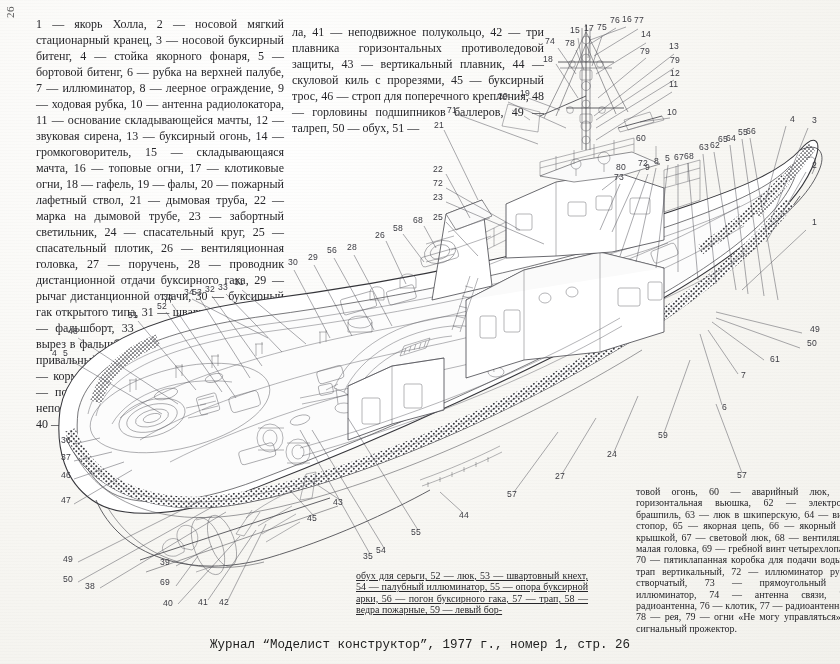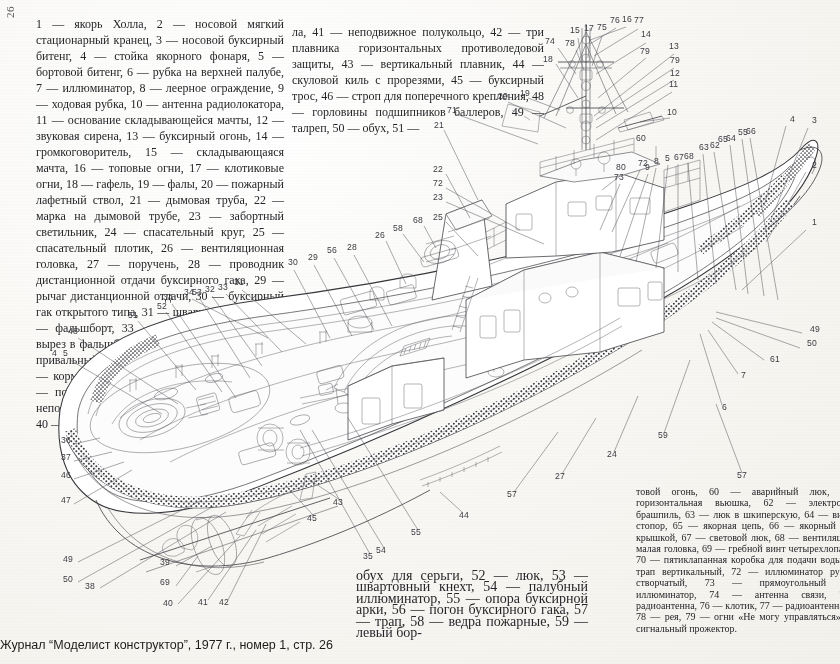--- a/index.html
+++ b/index.html
@@ -30,27 +30,27 @@
     position:absolute;
     text-align:justify;
     text-justify:inter-word;
     font-size:12px;
     line-height:16px;
     color:#26262a;
     hyphens:manual;
   }
   .legend.col1{left:36px;top:16px;width:248px;}
   .legend.col2{left:292px;top:24px;width:252px;}
-  .legend.bottom-mid{left:356px;top:570px;width:232px;font-size:14px;line-height:11.4px;}
+  .legend.bottom-mid{left:356px;top:570px;width:232px;font-size:10px;line-height:11.4px;text-decoration:underline;}
   .legend.bottom-right{left:636px;top:486px;width:236px;font-size:10px;line-height:11.4px;}
 
   .caption{
     position:absolute;left:0;right:0;bottom:12px;
-    text-align:left;font-size:12.5px;color:#1d1d1d;
-    font-family:Liberation Sans, sans-serif;
+    text-align:center;font-size:12.5px;color:#1d1d1d;
+    font-family:Liberation Mono, monospace;
   }
 
   
   #illustration{
     position:absolute;left:0;top:0;width:840px;height:664px;
     pointer-events:none;
   }
   #illustration svg{display:block;}
   .ln{stroke:#4b4b50;stroke-width:.55;fill:none;}
   .ln2{stroke:#3a3a40;stroke-width:.8;fill:none;}

